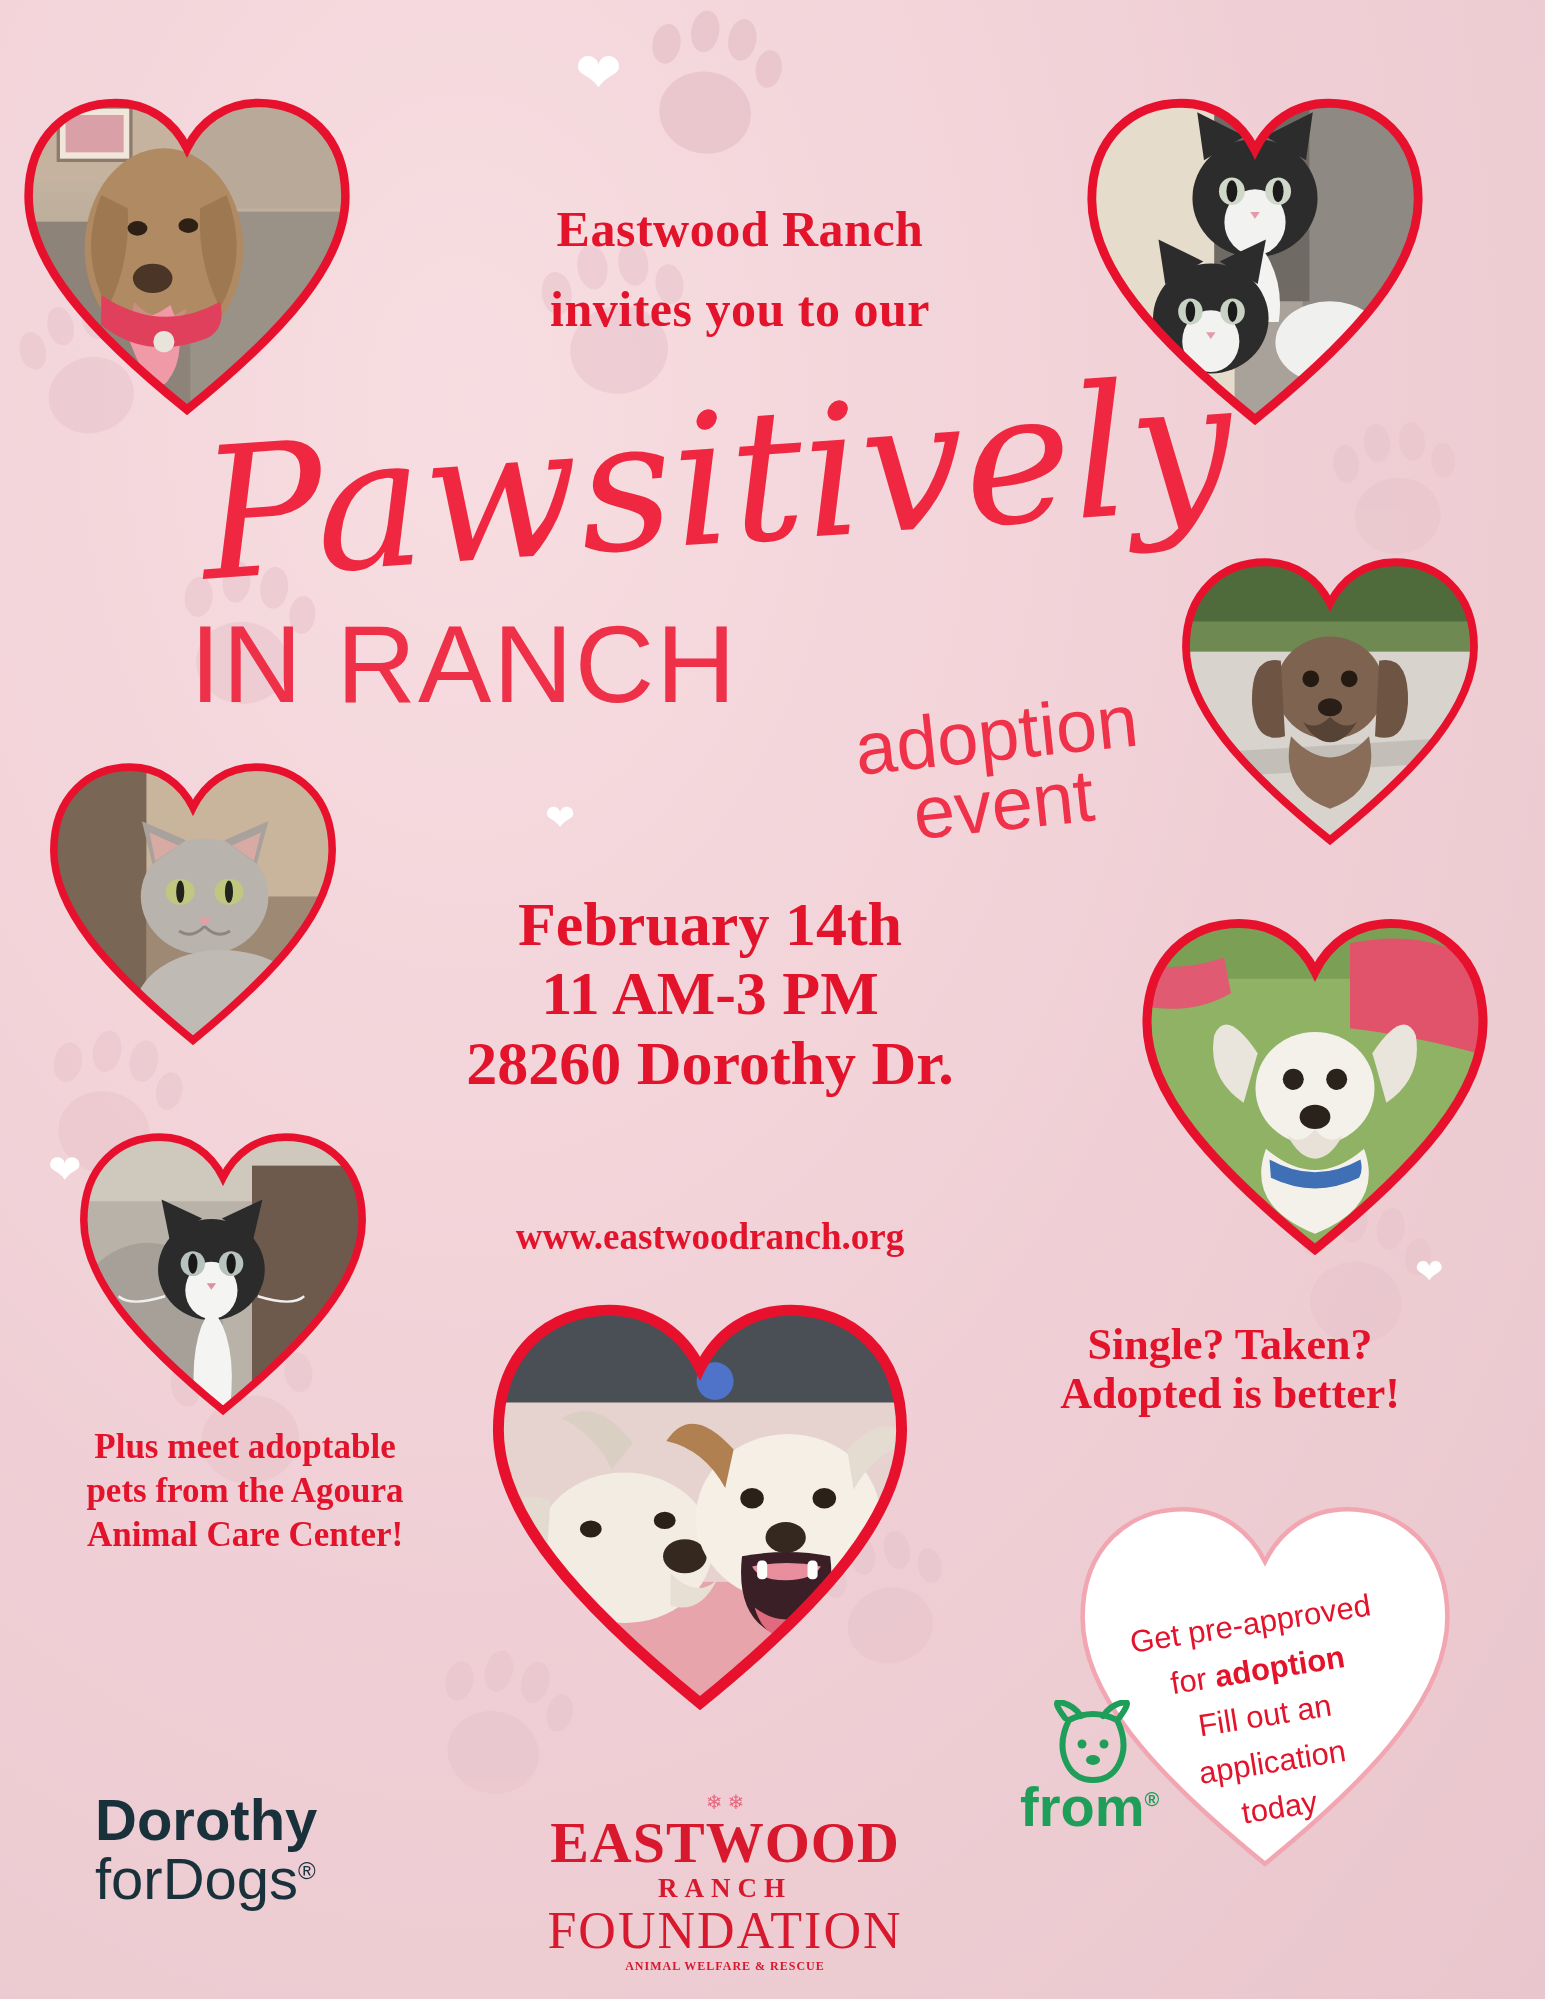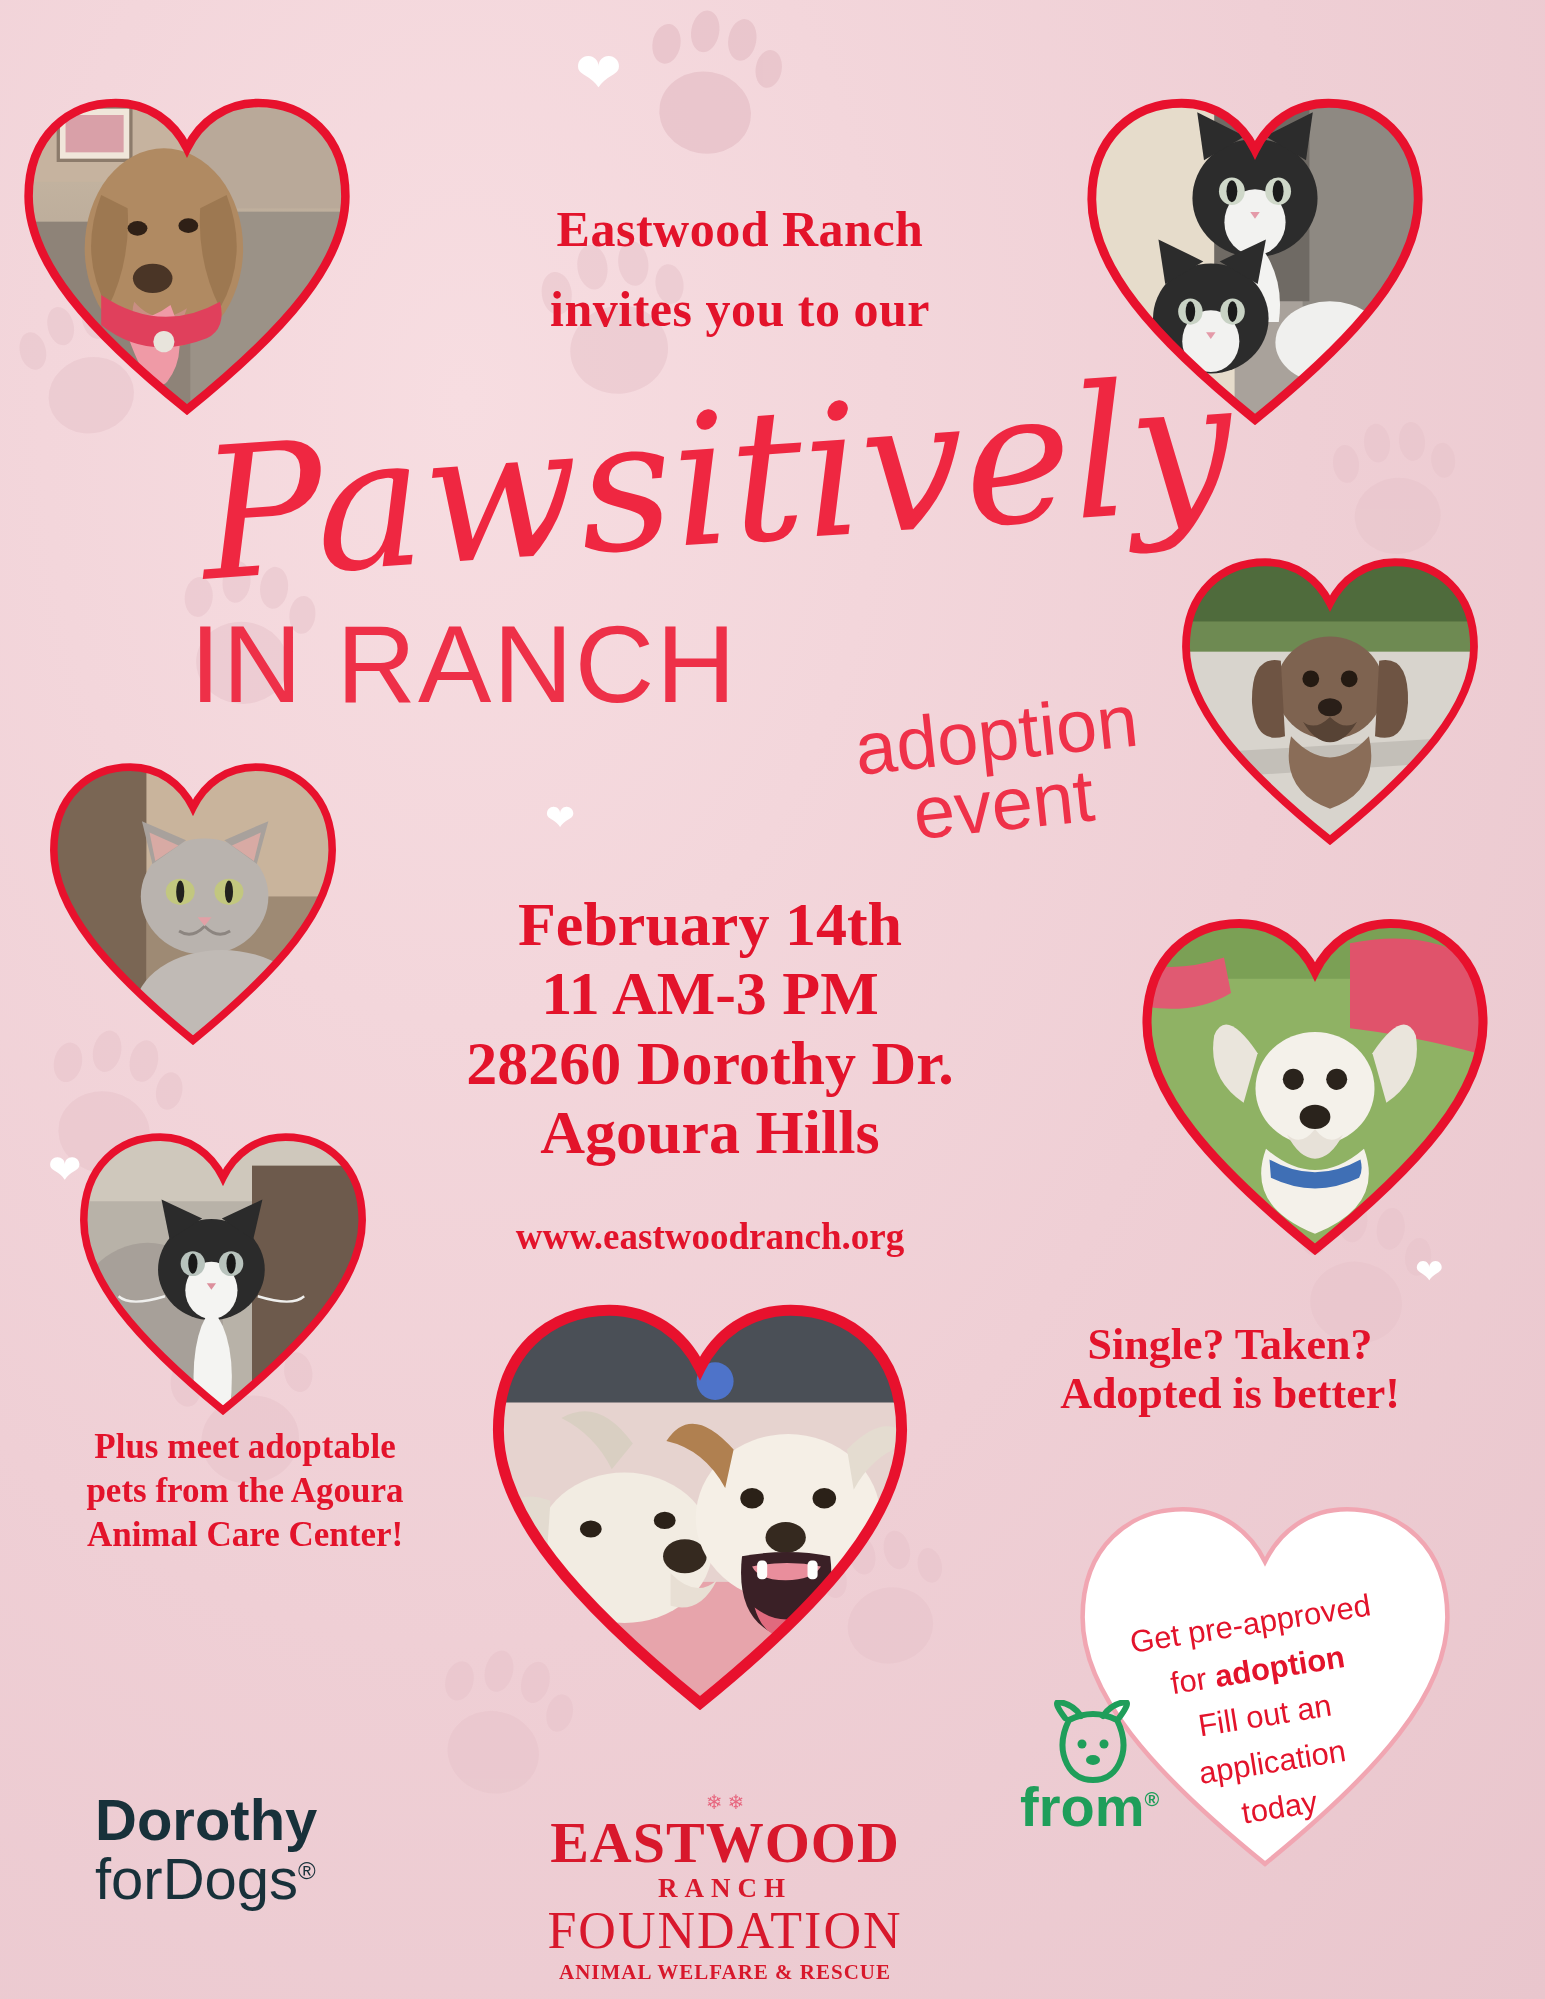--- a/index.html
+++ b/index.html
@@ -210,21 +210,21 @@
   .logo-eastwood .ew1 {
     font-size: 58px; font-weight: bold; letter-spacing: 1px; line-height: 1;
   }
   .logo-eastwood .ew2 {
     font-size: 27px; font-weight: bold; letter-spacing: 7px; line-height: 1.2;
   }
   .logo-eastwood .ew3 {
     font-size: 52px; font-weight: normal; letter-spacing: 2px; line-height: 1.05;
   }
   .logo-eastwood .ew4 {
-    font-size: 21px; font-weight: bold; letter-spacing: 1px; line-height: 1.3;
+    font-size: 12px; font-weight: bold; letter-spacing: 1px; line-height: 1.3;
   }
   .paw-deco { color: #e7677f; font-size: 20px; }
 
   .logo-fresh {
     position: absolute;
     left: 1020px;
     top: 1780px;
     width: 300px;
     color: #1f9e5a;
     font-family: "Liberation Sans", sans-serif;
@@ -552,21 +552,20 @@
 
   <div class="adoption-event">
     <div>adoption</div>
     <div>event</div>
   </div>
 
   <div class="details">
     <div>February 14th</div>
     <div>11 AM-3 PM</div>
     <div>28260 Dorothy Dr.</div>
-    <div>Agoura Hills</div>
   </div>
 
   <div class="website">www.eastwoodranch.org</div>
 
   <div class="tagline">
     <div>Single? Taken?</div>
     <div>Adopted is better!</div>
   </div>
 
   <div class="plus-meet">Plus meet adoptable pets from the Agoura Animal Care Center!</div>

